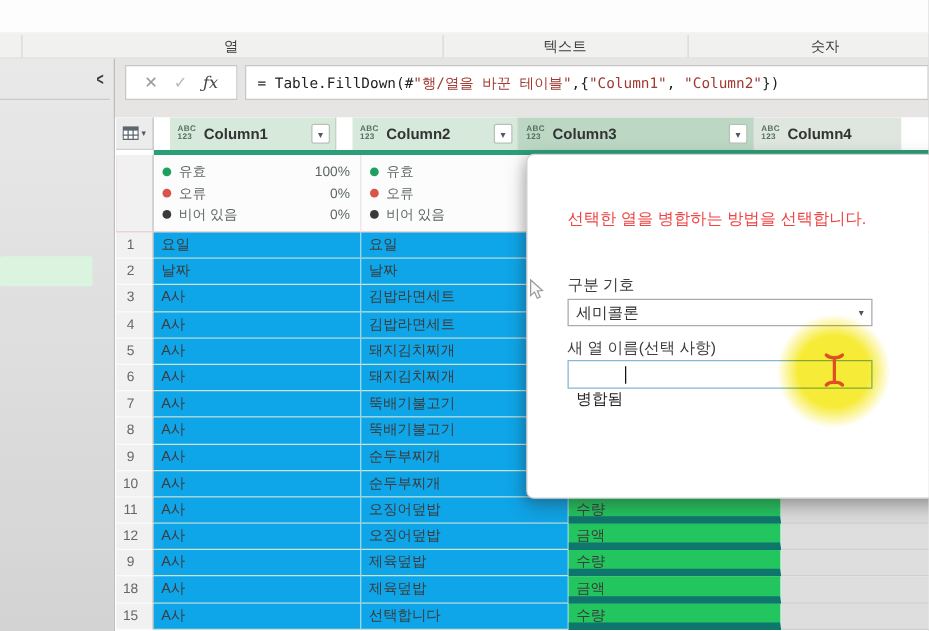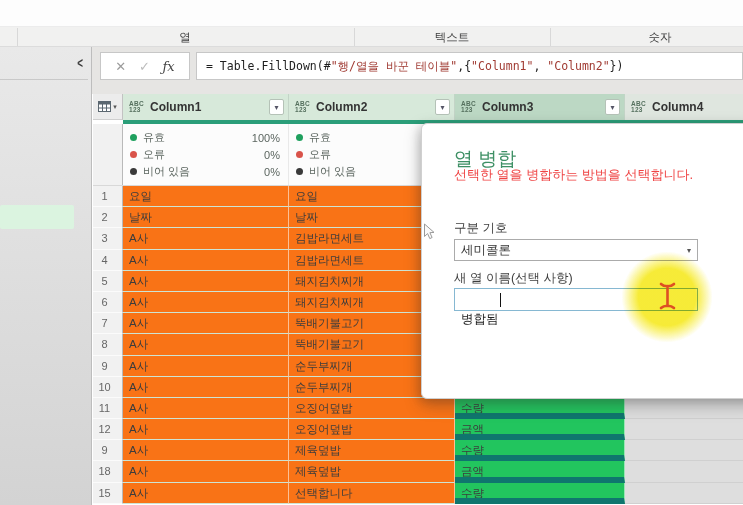--- a/index.html
+++ b/index.html
@@ -30,22 +30,22 @@
   .pane-chevron { position:absolute; right:7px; top:8px; font-size:14px; color:#3a3a3a; font-weight:bold; transform:scaleX(.7); cursor:pointer; }
   .pane-green-patch { position:absolute; left:0; top:158px; width:74px; height:24px; background:#dbf4e0; border-radius:2px; }
   .v-divider { position:absolute; left:91px; top:47px; width:1px; height:458px; background:#bdbdbd; }
   
   .table-area { position:absolute; left:93px; top:94px; width:650px; height:411px; background:#fff; }
   .header-row { position:absolute; left:0; top:0; height:26px; display:flex; }
   .hcorner { width:30px; height:26px; background:#ececec; border-right:1px solid #c2c2c2; border-bottom:1px solid #cfcfcf;
              display:flex; align-items:center; justify-content:center; gap:2px; }
   .hcorner .mini-drop { font-size:7px; color:#555; }
   .hcell { height:26px; display:flex; align-items:center; padding:0 4px 0 6px; border-right:1px solid #c3d4c7; position:relative; }
-  .h1,.h2 { width:166px; background:#d7e9da; }
-  .h3 { width:170px; background:#bcd8c4;align-items:center; }
+  .h1,.h2 { width:133px; background:#d7e9da;margin-left:13px; }
+  .h3 { width:188px; background:#bcd8c4;align-items:center; }
   .h4 { width:118px; background:#dfe6df; border-right:none; }
   .type-icon { display:flex; flex-direction:column; line-height:1; margin-right:6px; }
   .type-icon i { font-style:normal; font-size:6.5px; font-weight:bold; color:#55705e; letter-spacing:.3px; }
   .hlabel { font-size:12px; font-weight:bold; color:#333; flex:1; white-space:nowrap; overflow:hidden; }
   .hdrop { width:15px; height:16px; background:#fff; border:1px solid #b5c2b7; border-radius:2px; font-size:8px; color:#556;
            display:flex; align-items:center; justify-content:center; cursor:pointer; }
   .teal-bar { position:absolute; left:30px; top:26px; width:620px; height:4px; background:#2b9e79; }
   
   .profile-row { position:absolute; left:0; top:30px; width:650px; height:62px; display:flex; border-bottom:1px solid #d8d8d8; background:#fca5a5; }
   .p-gut { width:30px; background:#f1f1f1; border-right:1px solid #b9b9b9; }
@@ -56,21 +56,21 @@
   .quality-dot { width:7px; height:7px; border-radius:50%; margin-right:6px; flex:none; }
   .profile-label { font-size:11px; color:#5c6660; flex:1; white-space:nowrap; }
   .profile-pct { font-size:11px; color:#5c6660; }
   
   .rows-wrap { position:absolute; left:0; top:92px; width:650px; }
   .t-row { display:flex; height:21.2px; }
   .cell { font-size:11.5px; color:#3c3c3c; line-height:20px; padding-left:6px; white-space:nowrap; overflow:hidden;
           border-right:1px solid rgba(255,255,255,.55); }
   .c-gut { width:30px; background:#f1f1f1; color:#666; font-size:11px; text-align:center; padding:0 6px 0 0;
            border-right:1px solid #b9b9b9; border-bottom:1px solid #fbfbfb; }
-  .c1,.c2 { width:166px; background:#f97316; border-bottom:1px solid #cde4d4; }
+  .c1,.c2 { width:166px; background:#0ea5e9; border-bottom:1px solid #cde4d4; }
   .c3 { width:170px; background:#22c55e; border-bottom:6px solid #0f766e; }
   .c4 { width:118px; background:#dedede; border-bottom:1px solid #d0d0d0; border-right:none; }
   
   .dialog { position:absolute; left:421px; top:123px; width:340px; height:276px; background:#fff;
             border:1px solid #d0d0d0; border-radius:6px; z-index:10;
             box-shadow:0 6px 16px rgba(50,50,50,.35), -3px 2px 8px rgba(0,0,0,.10); }
   .dlg-title { position:absolute; left:32px; top:22px; font-size:19px; color:#3e9065; }
   .dlg-subtitle { position:absolute; left:32px; top:42px; font-size:13px; color:#ef4444; white-space:nowrap; }
   .dlg-label1 { position:absolute; left:32px; top:96px; font-size:12.5px; color:#3e3e3e; }
   .dlg-select { position:absolute; left:32px; top:115px; width:244px; height:22px; background:#fff; border:1px solid #ababab;
@@ -310,21 +310,20 @@
           <div class="cell c-gut">15</div>
           <div class="cell c1">A사</div>
           <div class="cell c2">선택합니다</div>
           <div class="cell c3">수량</div>
           <div class="cell c4"></div>
         </div>
       </div>
   </div>
 
   <div class="dialog">
-    <div class="dlg-title">열 병합</div>
     <div class="dlg-subtitle">선택한 열을 병합하는 방법을 선택합니다.</div>
     <div class="dlg-label1">구분 기호</div>
     <div class="dlg-select">
       <span class="sel-text">세미콜론</span>
       <span class="sel-caret">▾</span>
     </div>
     <div class="dlg-label2">새 열 이름(선택 사항)</div>
     <div class="dlg-input">
       <span class="in-text">병합됨</span>
       <span class="caret-bar"></span>

